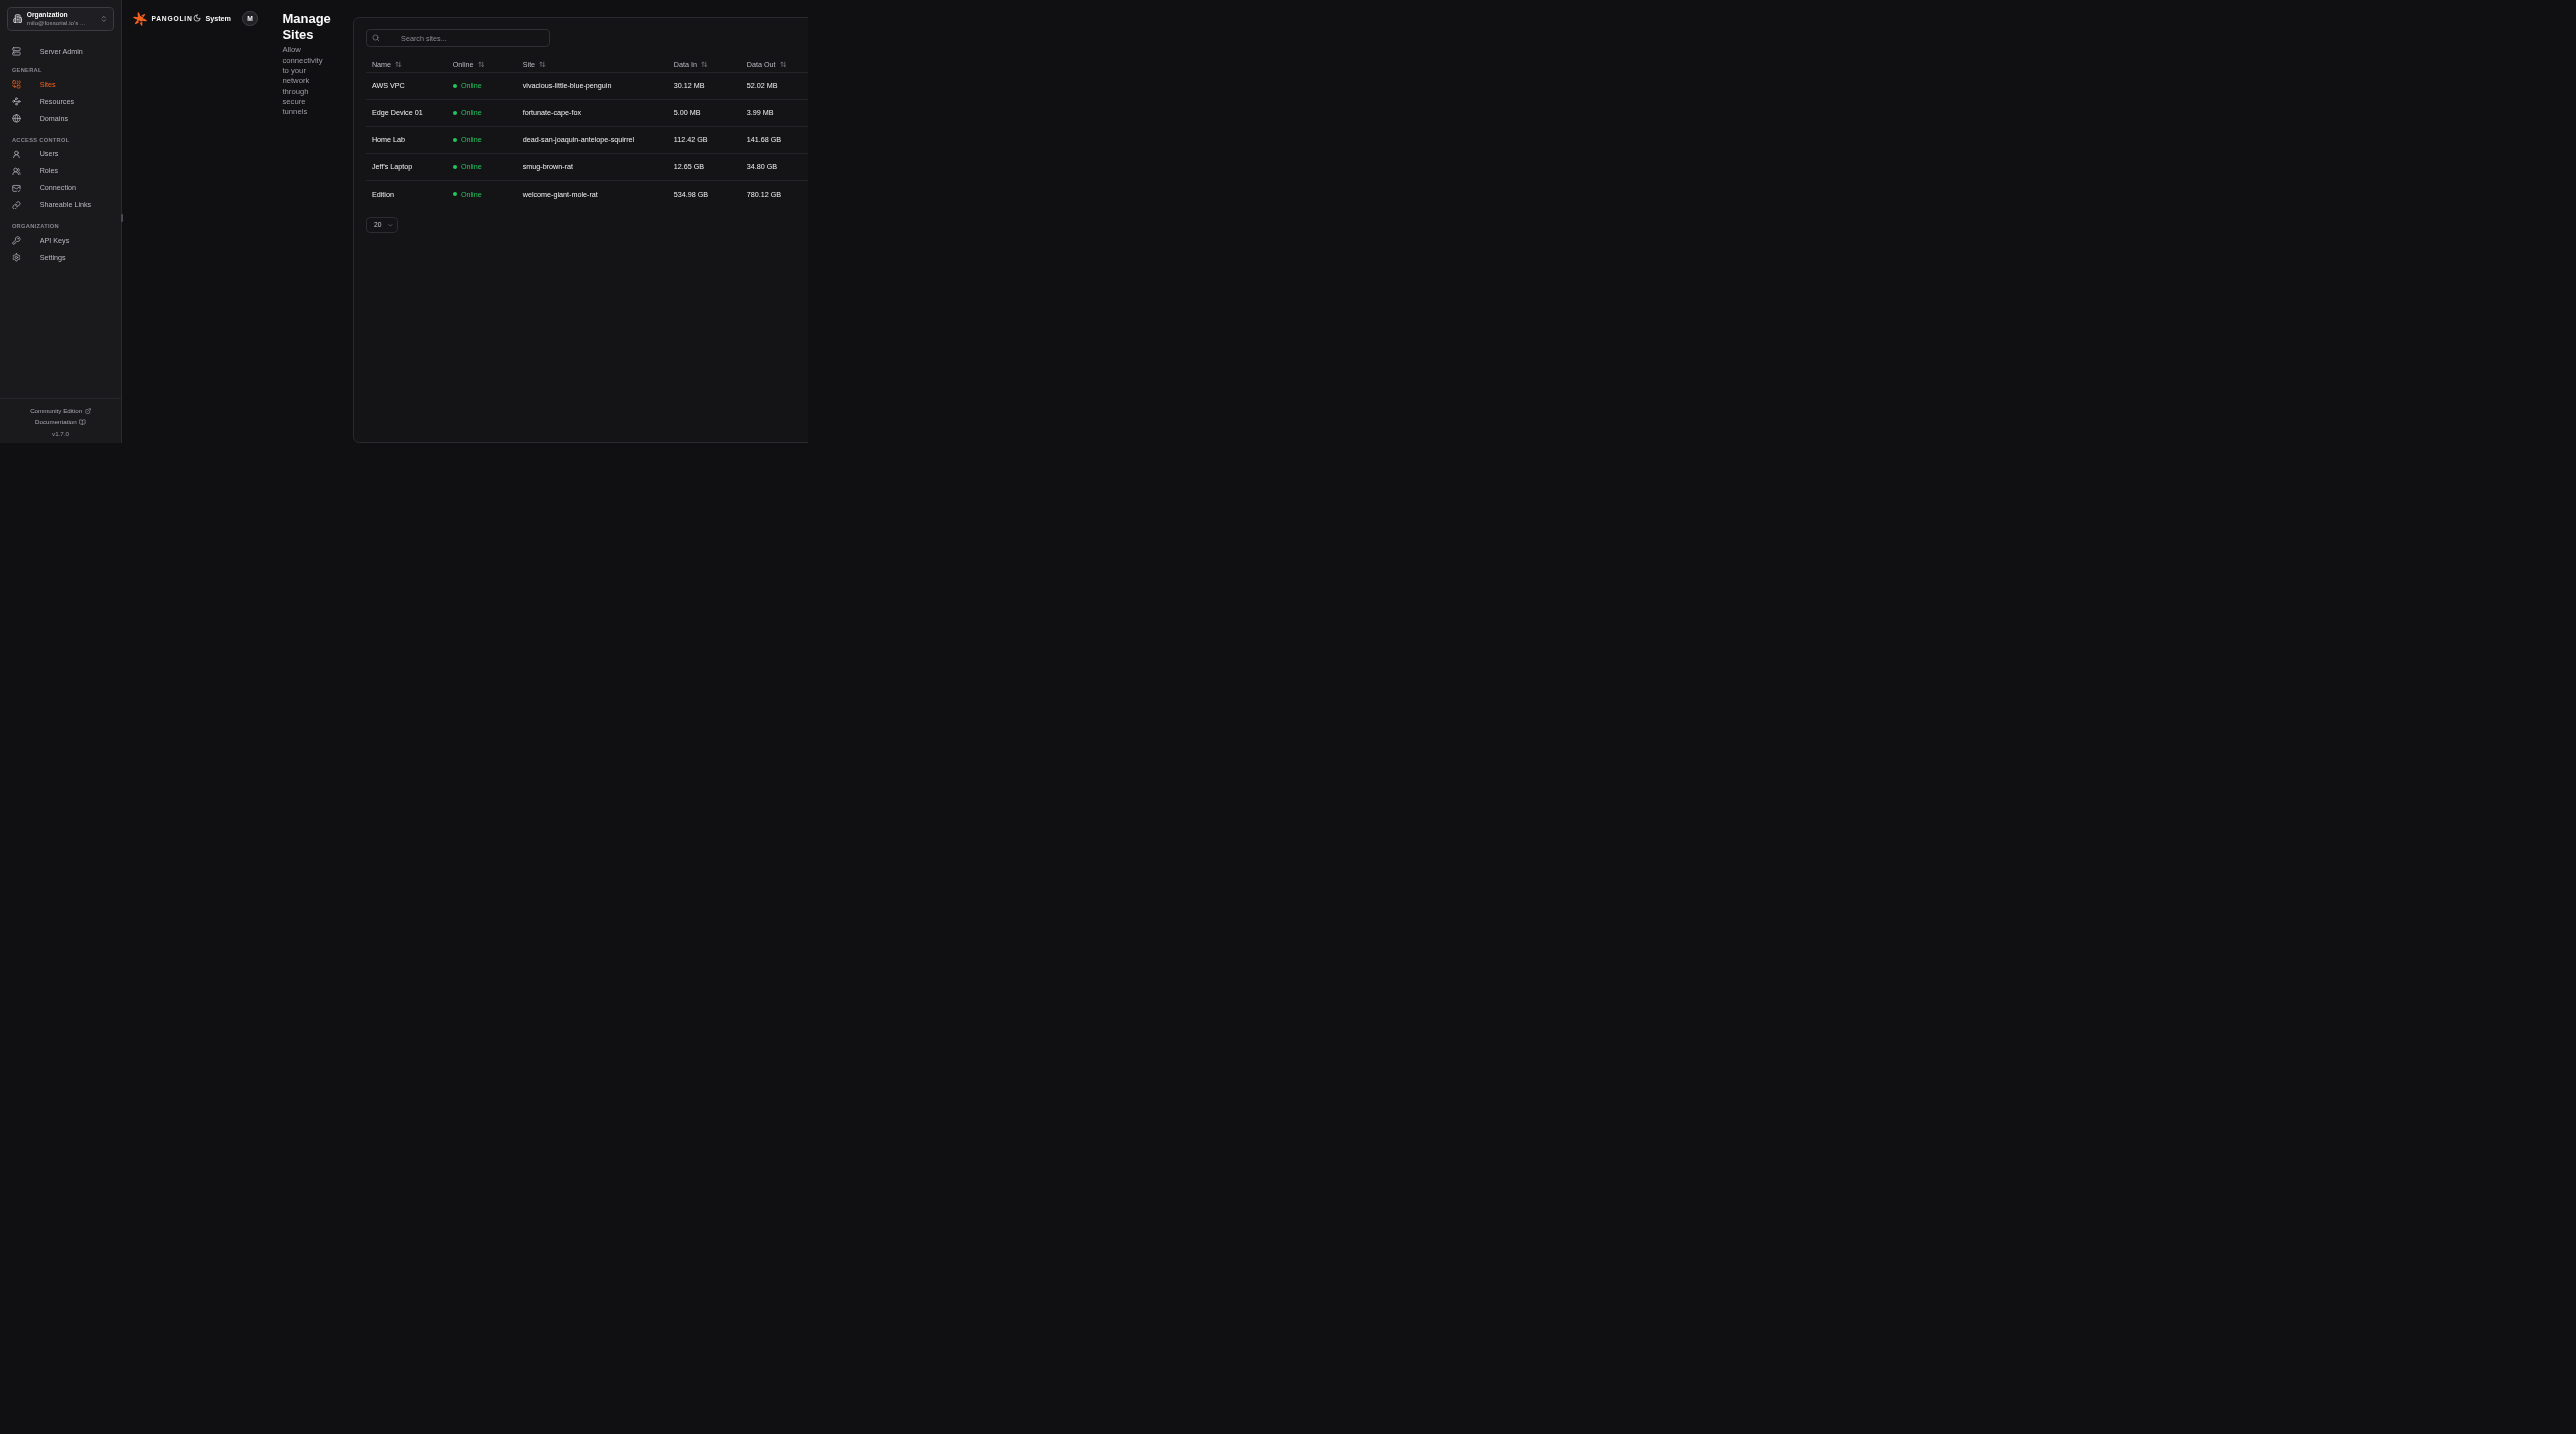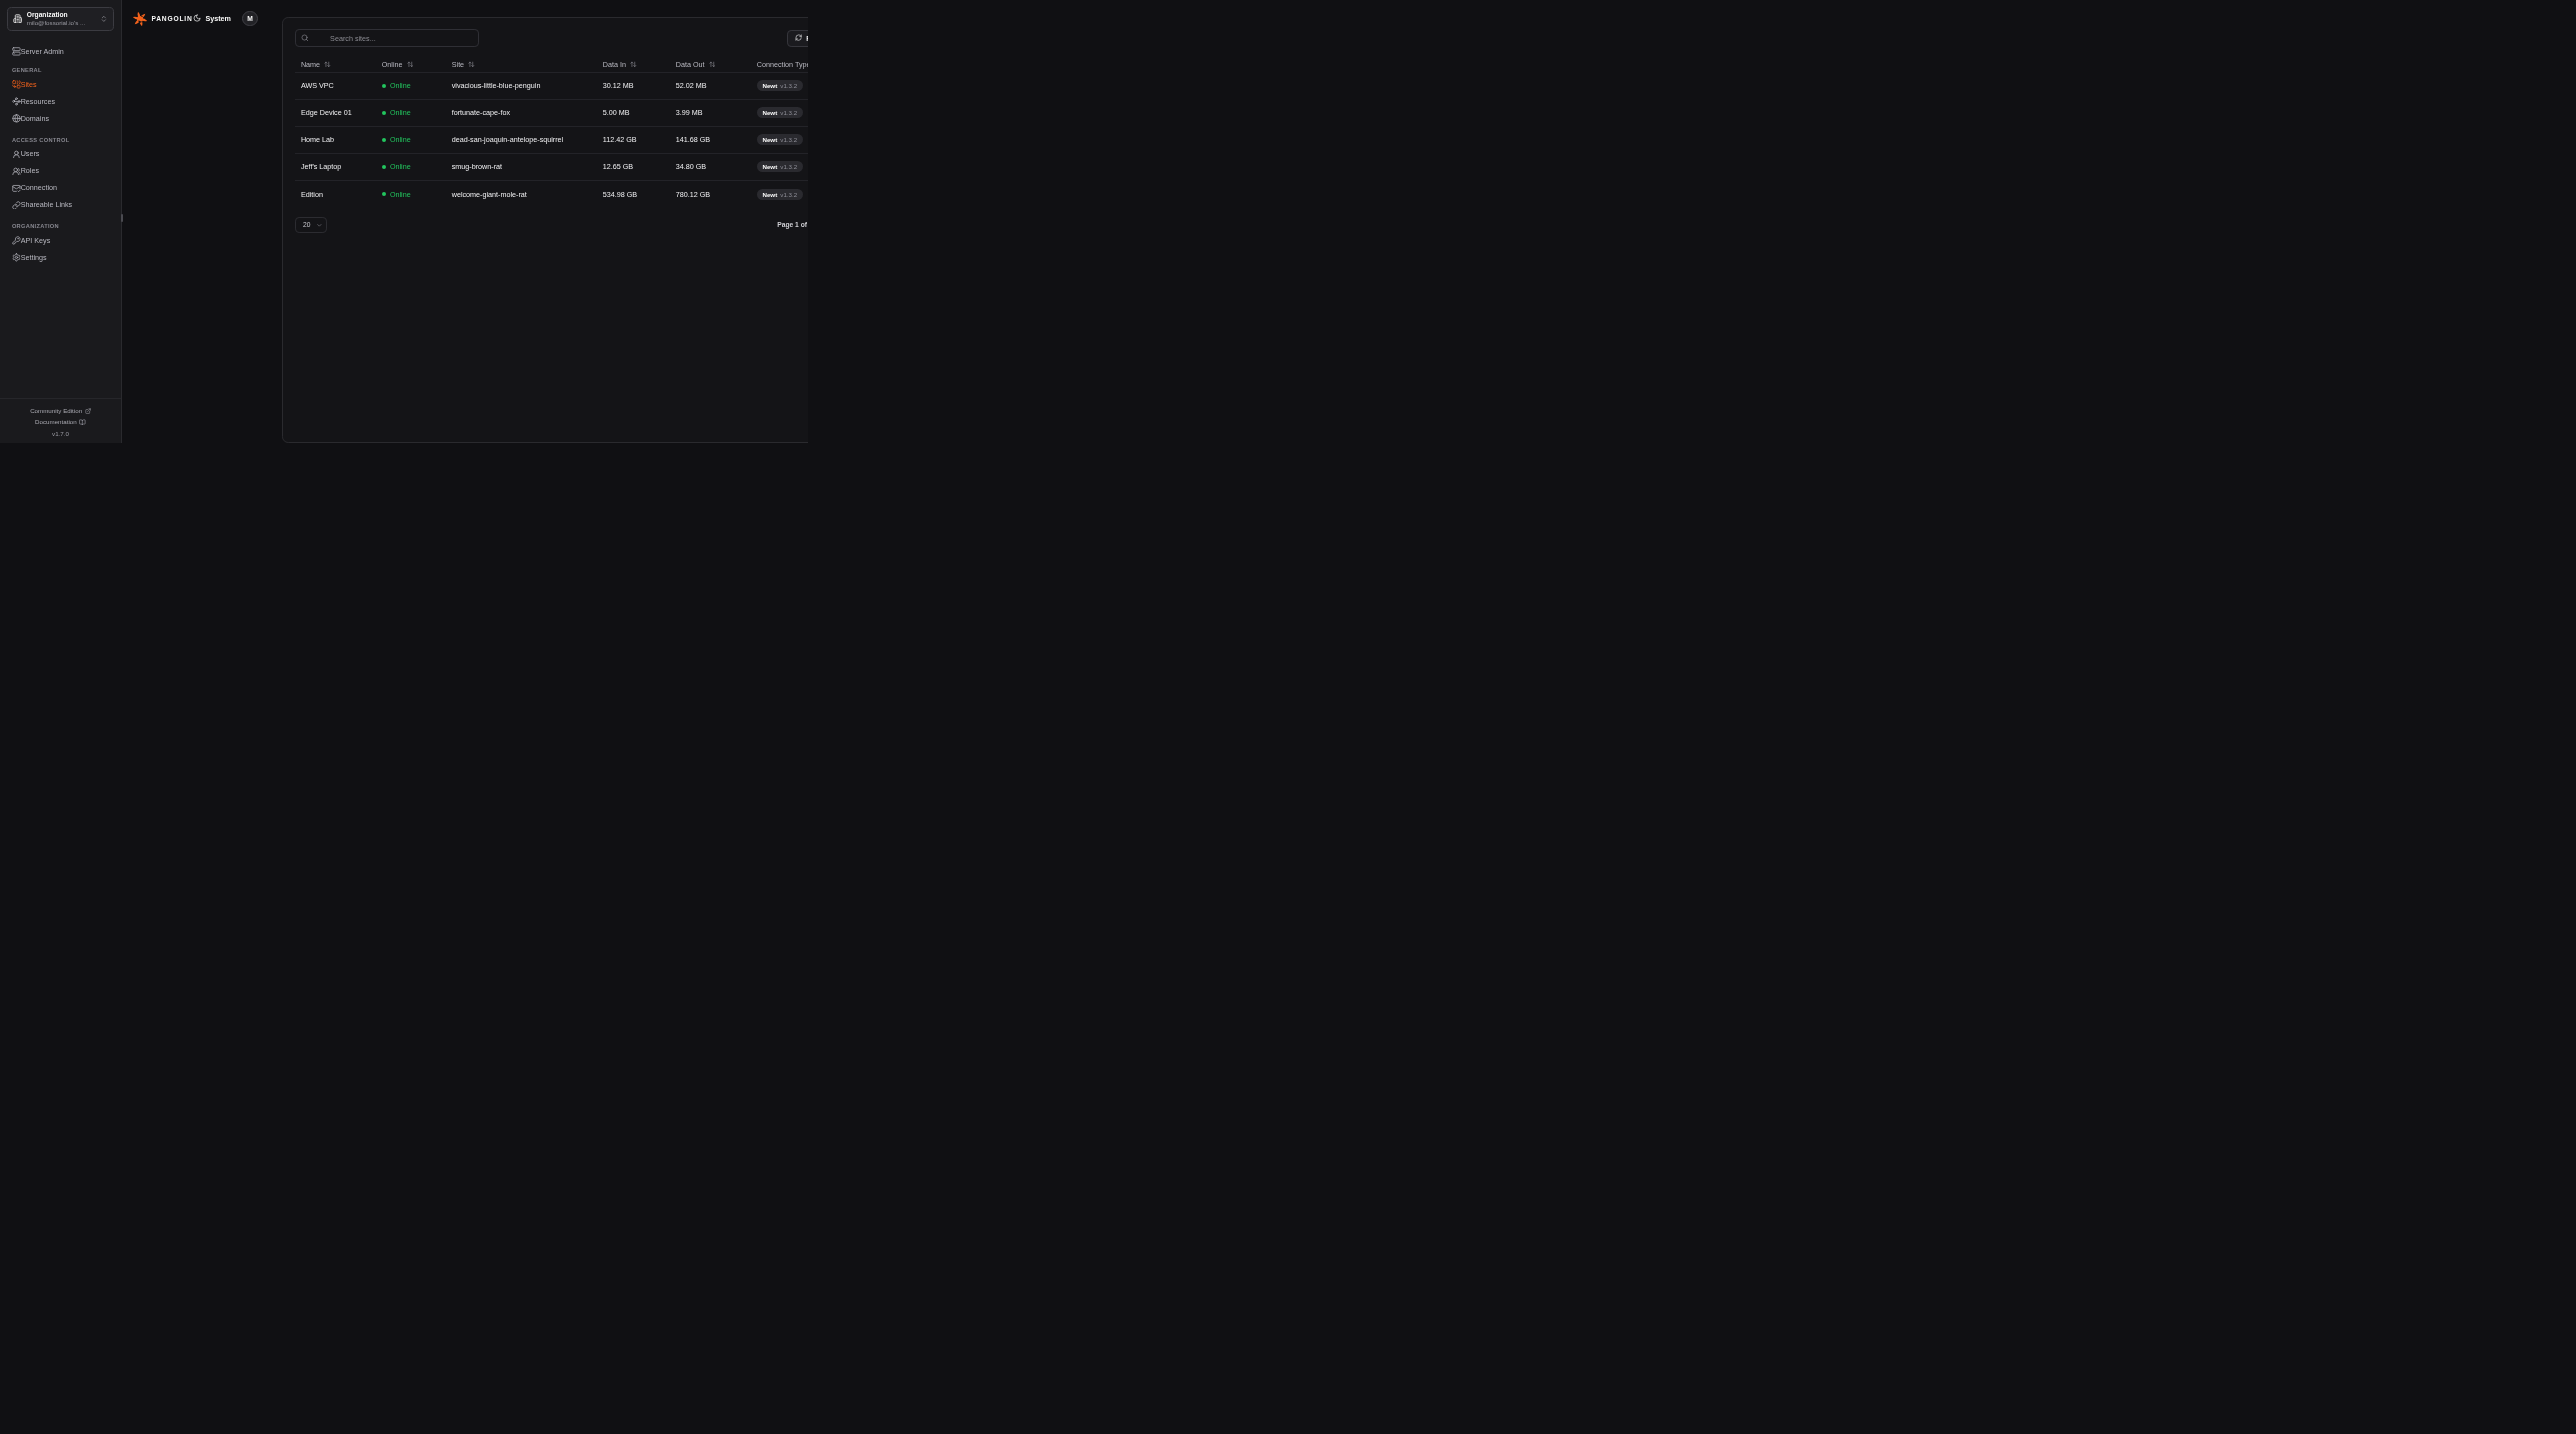--- a/index.html
+++ b/index.html
@@ -23,21 +23,21 @@
     cursor:pointer;
   }
   .org-box .org-texts { flex:1; min-width:0; }
   .org-title { font-size:6.7px; font-weight:bold; color:#fafafa; line-height:7.7px; }
   .org-sub { font-size:6.2px; color:#9b9ba3; line-height:7.7px; white-space:nowrap; overflow:hidden; }
   .icon { display:inline-flex; align-items:center; justify-content:center; flex:none; }
   .icon svg { display:block; }
 
   .nav { padding:6.2px 6.7px 0 6.7px; }
   .nav-item {
-    display:flex; align-items:center; gap:0; height:15.5px; padding:0 5.2px;
+    display:flex; align-items:center; gap:19px; height:15.5px; padding:0 5.2px;
     border-radius:4.1px; color:#b8b8c0; font-size:7.2px; margin-bottom:1.5px; cursor:pointer;
   }
   .nav-item.active { color:#f2621c; }
   .section-label {
     margin:8.2px 5.2px 3.6px 5.2px; font-size:5.7px; font-weight:bold;
     letter-spacing:0.3px; color:#87878f;
   }
   .section-label.more-gap { margin-top:10.3px; }
 
   .sidebar-footer {
@@ -336,20 +336,24 @@
               </svg>
           </span>
           <span>System</span>
         </div>
         <div class="avatar">
           <span>M</span>
         </div>
       </div>
     </div>
 
+    <div class="page-head">
+      <div class="page-title">Manage Sites</div>
+      <div class="page-subtitle">Allow connectivity to your network through secure tunnels</div>
+    </div>
 
     <section class="card">
       <div class="toolbar">
         <div class="search-box">
           <span class="icon">
             <svg width="7.7" height="7.7" viewBox="0 0 24 24" fill="none" stroke="currentColor" stroke-width="2" stroke-linecap="round" stroke-linejoin="round">
                 <circle cx="11" cy="11" r="8"></circle>
                 <path d="m21 21-4.3-4.3"></path>
               </svg>
           </span>

